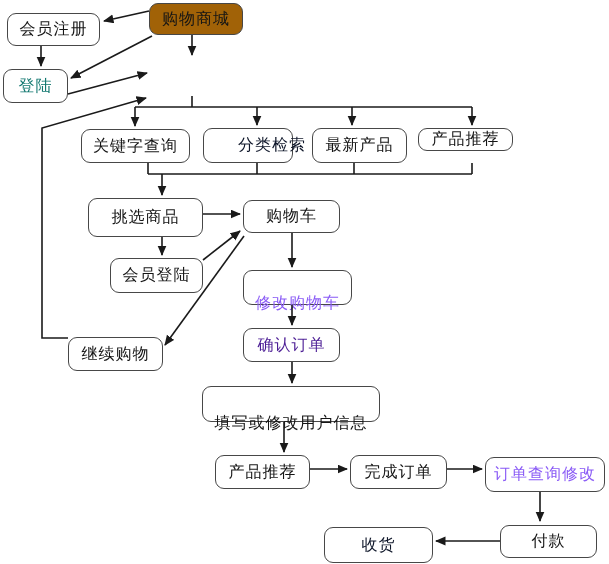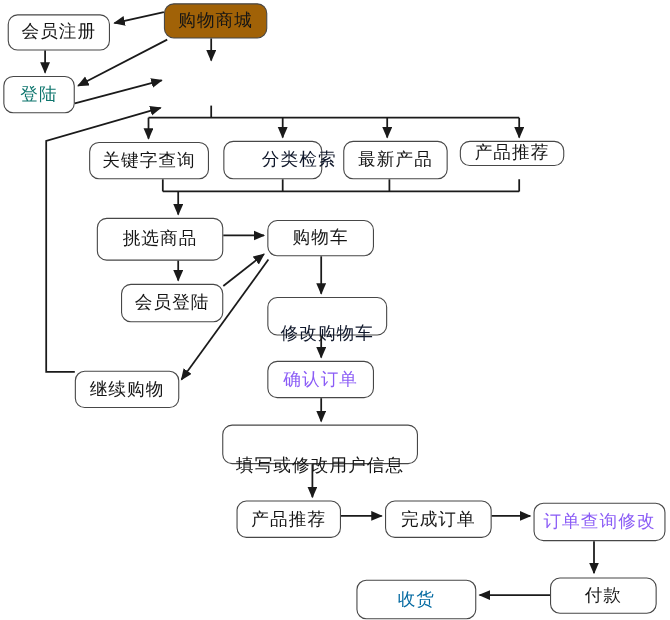--- a/index.html
+++ b/index.html
@@ -100,36 +100,36 @@
     <div class="node" style="left: 243px; top: 200px; width: 97px; height: 33px; border-color: rgb(71, 71, 71); background: rgb(255, 255, 255);">
       <span style="color: rgb(21, 21, 21);">购物车</span>
     </div>
     <div class="node" style="left: 110px; top: 258px; width: 93px; height: 35px; border-color: rgb(71, 71, 71); background: rgb(255, 255, 255);">
       <span style="color: rgb(21, 21, 21);">会员登陆</span>
     </div>
     <div class="node" style="left: 68px; top: 337px; width: 95px; height: 34px; border-color: rgb(71, 71, 71); background: rgb(255, 255, 255);">
       <span style="color: rgb(21, 21, 21);">继续购物</span>
     </div>
     <div class="node" style="left: 243px; top: 270px; width: 109px; height: 35px; border-color: rgb(71, 71, 71); background: rgb(255, 255, 255);">
-      <span style="color: #0f172a; margin-top: 32px;">修改购物车</span>
+      <span style="color: #8b5cf6; margin-top: 32px;">修改购物车</span>
     </div>
     <div class="node" style="left: 243px; top: 328px; width: 97px; height: 34px; border-color: rgb(71, 71, 71); background: rgb(255, 255, 255);">
-      <span style="color: #8b5cf6;">确认订单</span>
+      <span style="color: #4c1d95;">确认订单</span>
     </div>
     <div class="node" style="left: 202px; top: 386px; width: 178px; height: 36px; border-color: rgb(71, 71, 71); background: rgb(255, 255, 255);">
       <span style="color: rgb(21, 21, 21); margin-top: 38px;">填写或修改用户信息</span>
     </div>
     <div class="node" style="left: 215px; top: 455px; width: 95px; height: 34px; border-color: rgb(71, 71, 71); background: rgb(255, 255, 255);">
       <span style="color: rgb(21, 21, 21);">产品推荐</span>
     </div>
     <div class="node" style="left: 350px; top: 455px; width: 97px; height: 34px; border-color: rgb(71, 71, 71); background: rgb(255, 255, 255);">
       <span style="color: rgb(21, 21, 21);">完成订单</span>
     </div>
     <div class="node" style="left: 485px; top: 457px; width: 120px; height: 35px; border-color: rgb(71, 71, 71); background: rgb(255, 255, 255);">
       <span style="color: #8b5cf6;">订单查询修改</span>
     </div>
     <div class="node" style="left: 500px; top: 525px; width: 97px; height: 33px; border-color: rgb(71, 71, 71); background: rgb(255, 255, 255);">
       <span style="color: rgb(21, 21, 21);">付款</span>
     </div>
     <div class="node" style="left: 324px; top: 527px; width: 109px; height: 36px; border-color: rgb(71, 71, 71); background: rgb(255, 255, 255);">
-      <span style="color: #0369a1;">收货</span>
+      <span style="color: #0f172a;">收货</span>
     </div>
   </div>
 
 </body></html>

